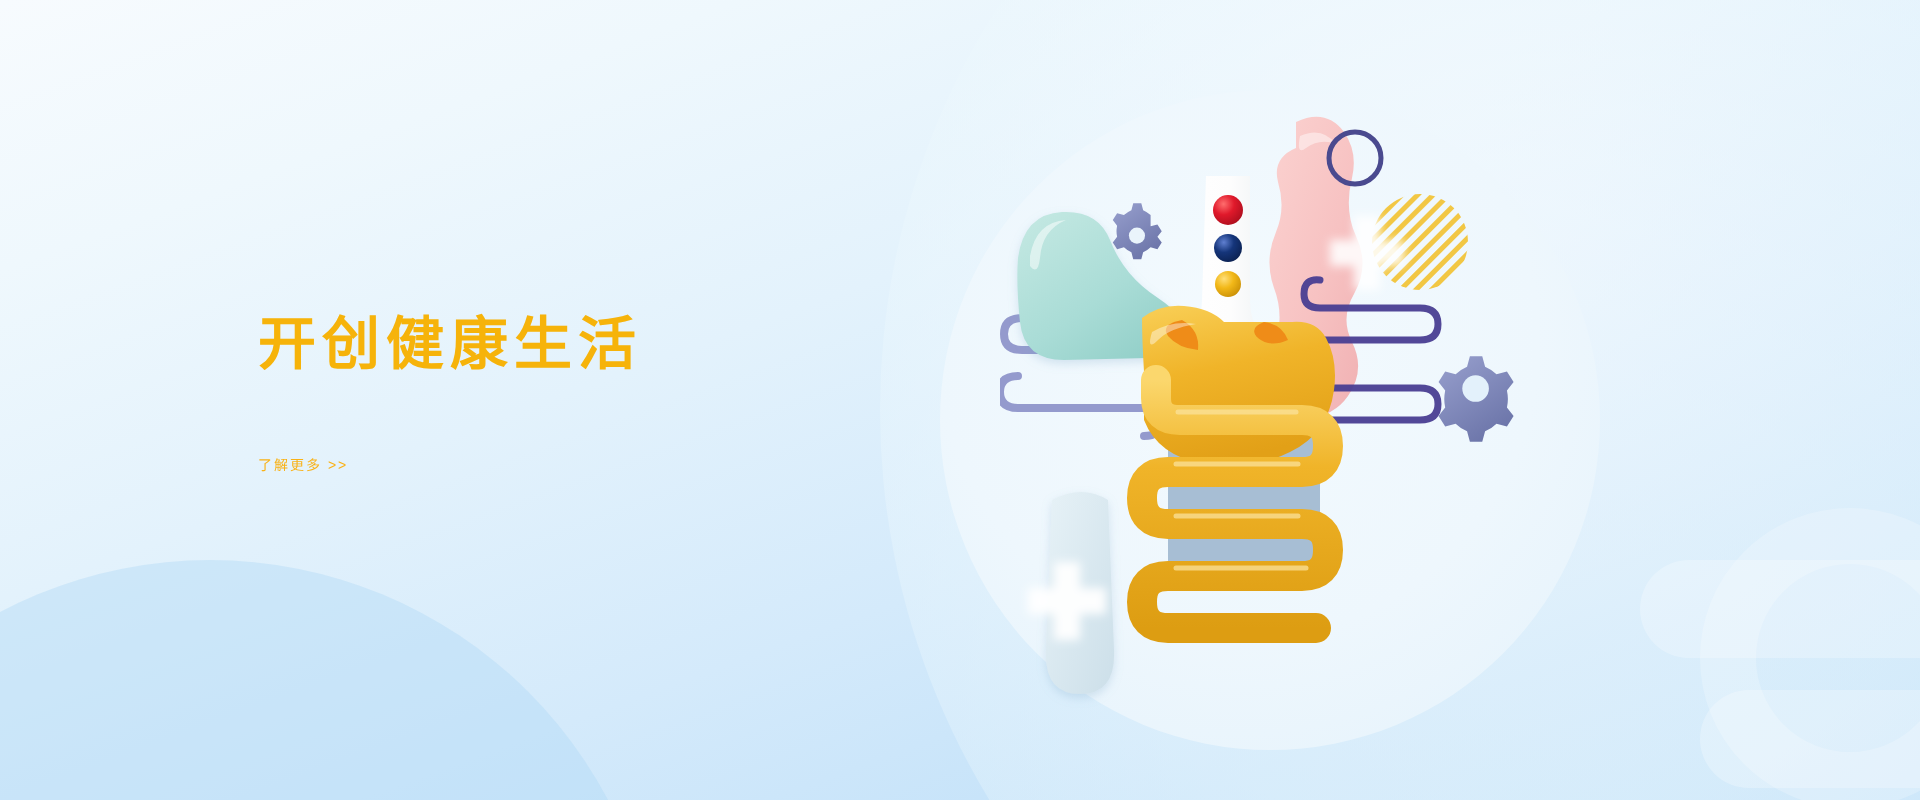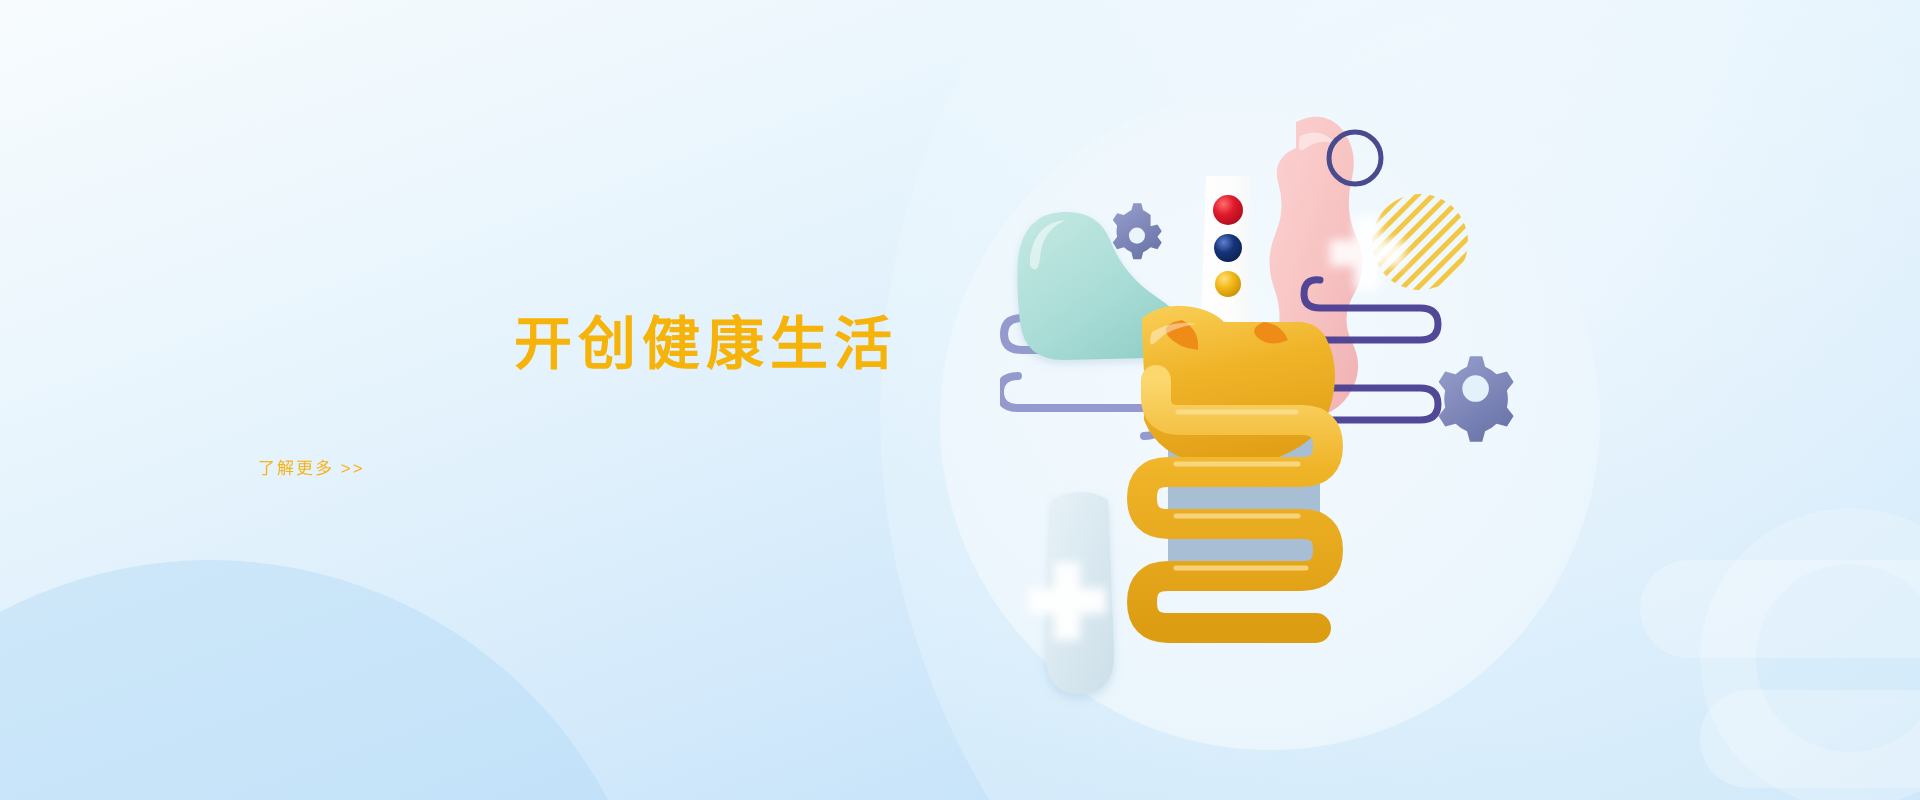--- a/index.html
+++ b/index.html
@@ -95,29 +95,28 @@
     width: 640px;
   }
   .headline {
     margin: 0;
     color: #f6b30a;
     font-size: 58px;
     font-weight: 700;
     letter-spacing: 6px;
     line-height: 1.52;
     white-space: nowrap;
-    text-align: right;
   }
   .headline .line2 { display: block; }
 
   .more-link {
     display: inline-block;
     margin-top: 66px;
     color: #f9b217;
-    font-size: 17px;
+    font-size: 14px;
     letter-spacing: 2px;
     text-decoration: none;
     cursor: pointer;
   }
 
   
   .illustration {
     position: absolute;
     left: 1000px;
     top: 80px;

